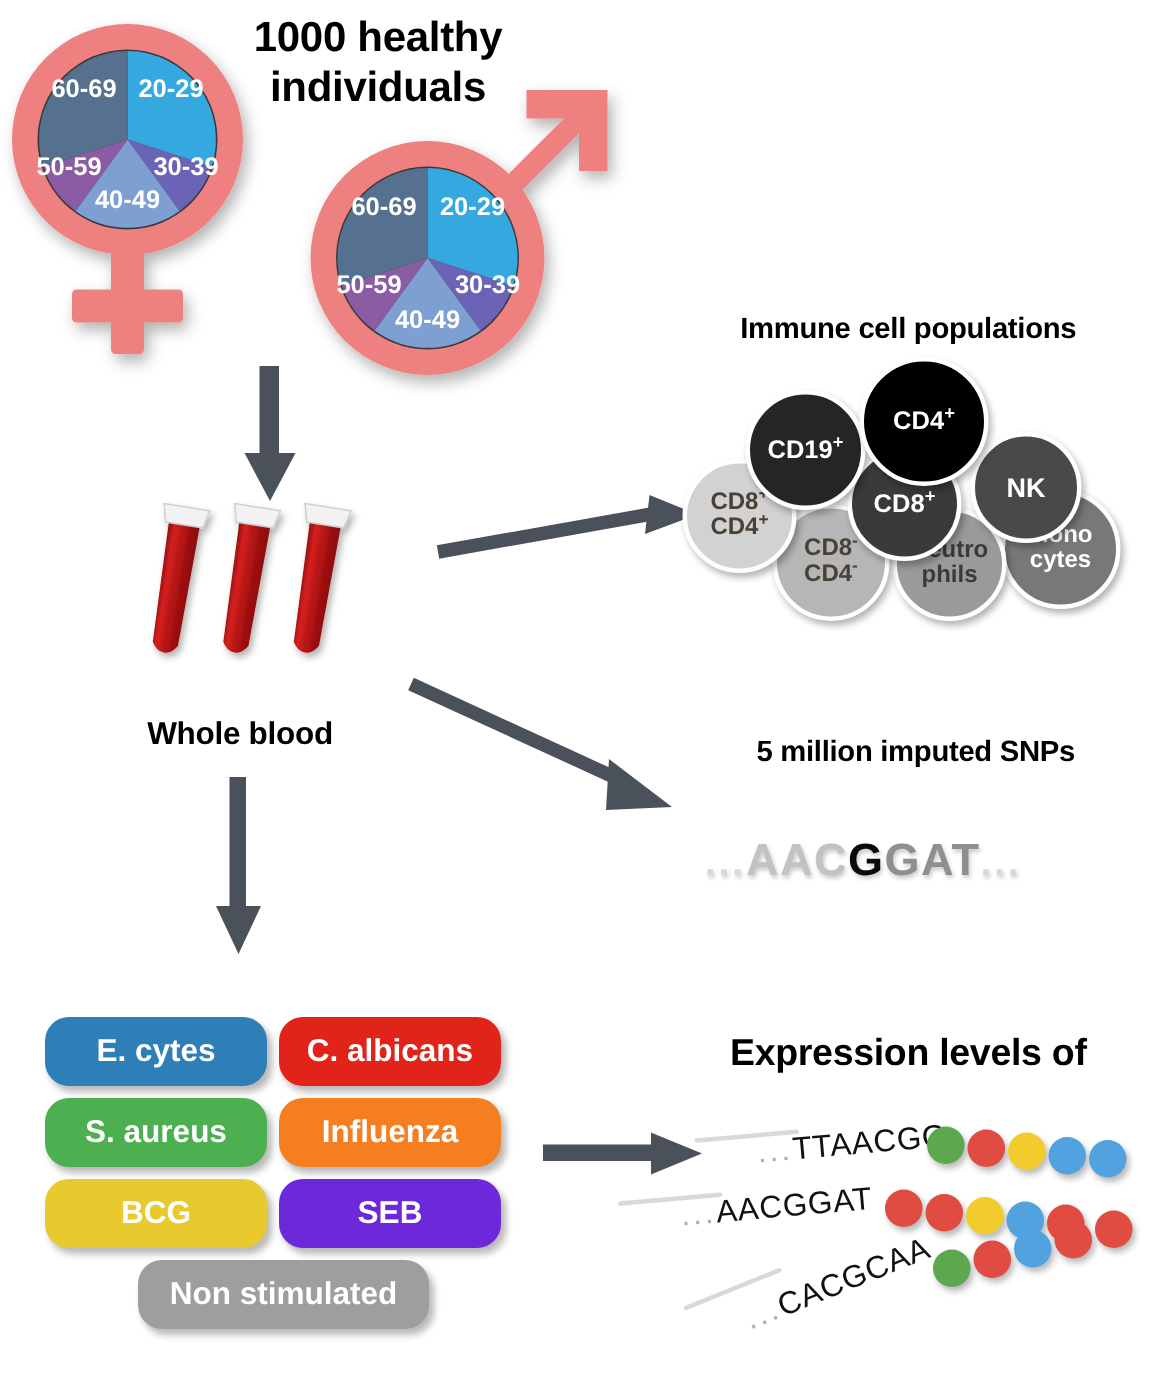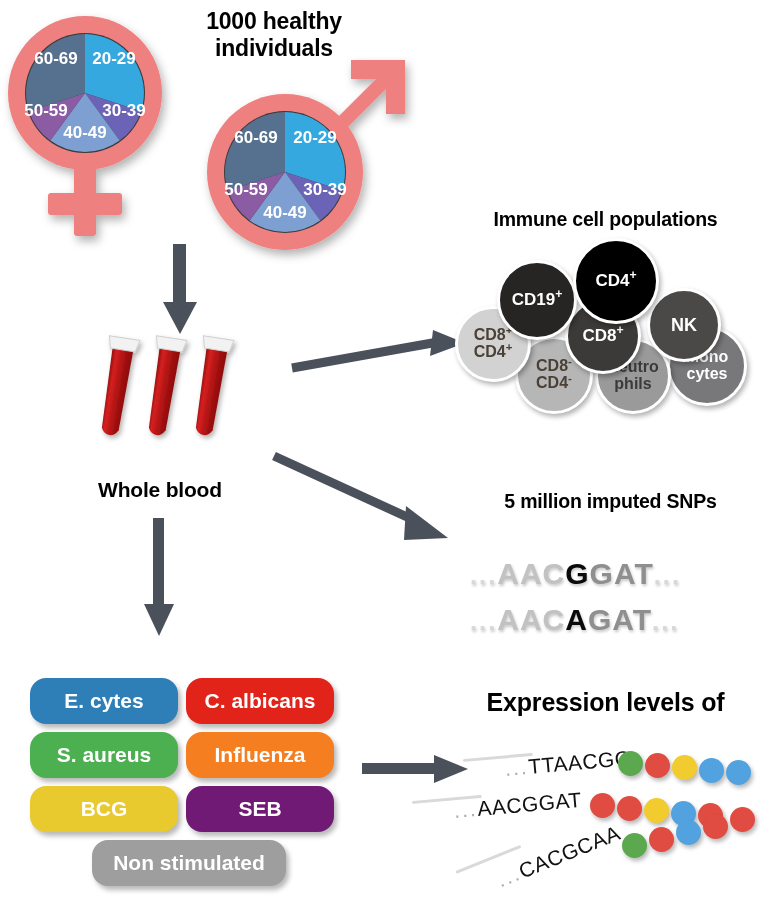--- a/index.html
+++ b/index.html
@@ -21,22 +21,22 @@
 
   
   .heading {
     font-weight: bold;
     color: #000000;
     text-align: center;
     line-height: 1.18;
     letter-spacing: -0.2px;
   }
   #title-1000 {
-    left: 164px; top: 8px; width: 220px;
-    font-size: 23px;
+    left: 142px; top: 8px; width: 220px;
+    font-size: 28px;
   }
   #title-immune {
     left: 440px; top: 208px; width: 331px;
     font-size: 19.5px;
   }
   #title-snps {
     left: 450px; top: 490px; width: 321px;
     font-size: 19.5px;
   }
   #title-expression {
@@ -284,42 +284,39 @@
       <div class="bubble" style="left: 212px; top: 88px; width: 80px; height: 80px; background: rgb(120, 120, 122); color: rgb(255, 255, 255); font-size: 16px; z-index: 2;">
         <span>Mono<br>cytes</span>
       </div>
     </div>
 
   <div class="abs heading" id="title-snps">5 million imputed SNPs</div>
   <div class="abs" style="left:470px; top:524px; width:290px; height:90px;margin-top:33px;">
     <div class="snp-row" style="left:0px; top:0px;">
       <span class="faint">...</span><span class="dim">AAC</span><span class="hit">G</span><span class="mid">GAT</span><span class="faint">...</span>
     </div>
-    <div class="snp-row" style="left:0px; top:46px;">
-      <span class="faint">...</span><span class="dim">AAC</span><span class="hit">A</span><span class="mid">GAT</span><span class="faint">...</span>
-    </div>
   </div>
 
   <div class="abs" id="stimuli">
       <div class="stim-box" style="left: 0px; top: 0px; width: 148px; height: 46px; background: rgb(46, 126, 184);">
         <span>E. cytes</span>
       </div>
       <div class="stim-box" style="left: 156px; top: 0px; width: 148px; height: 46px; background: rgb(226, 35, 26);">
         <span>C. albicans</span>
       </div>
       <div class="stim-box" style="left: 0px; top: 54px; width: 148px; height: 46px; background: rgb(76, 175, 80);">
         <span>S. aureus</span>
       </div>
       <div class="stim-box" style="left: 156px; top: 54px; width: 148px; height: 46px; background: rgb(245, 127, 32);">
         <span>Influenza</span>
       </div>
       <div class="stim-box" style="left: 0px; top: 108px; width: 148px; height: 46px; background: rgb(232, 201, 46);">
         <span>BCG</span>
       </div>
-      <div class="stim-box" style="left: 156px; top: 108px; width: 148px; height: 46px; background: #701a75;">
+      <div class="stim-box" style="left: 156px; top: 108px; width: 148px; height: 46px; background: #6d28d9;">
         <span>SEB</span>
       </div>
       <div class="stim-box" style="left: 62px; top: 162px; width: 194px; height: 46px; background: rgb(158, 158, 158);">
         <span>Non stimulated</span>
       </div>
     </div>
 
   <svg class="arrow-svg" style="left:362px; top:752px;" width="110" height="36">
     <rect x="0" y="11" width="76" height="11" fill="#4B515B"></rect>
     <polygon points="72,3 106,17 72,31" fill="#4B515B"></polygon>

